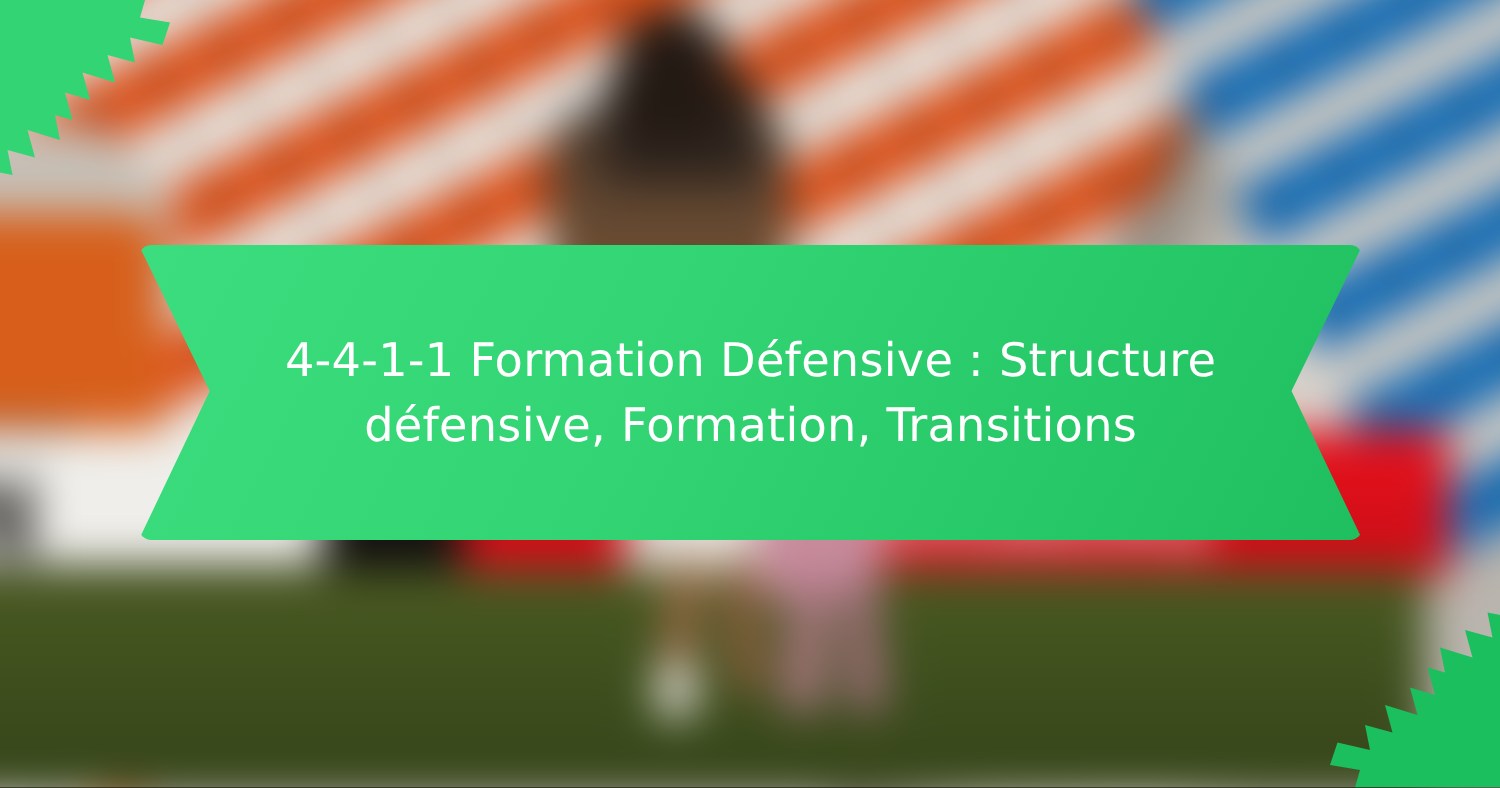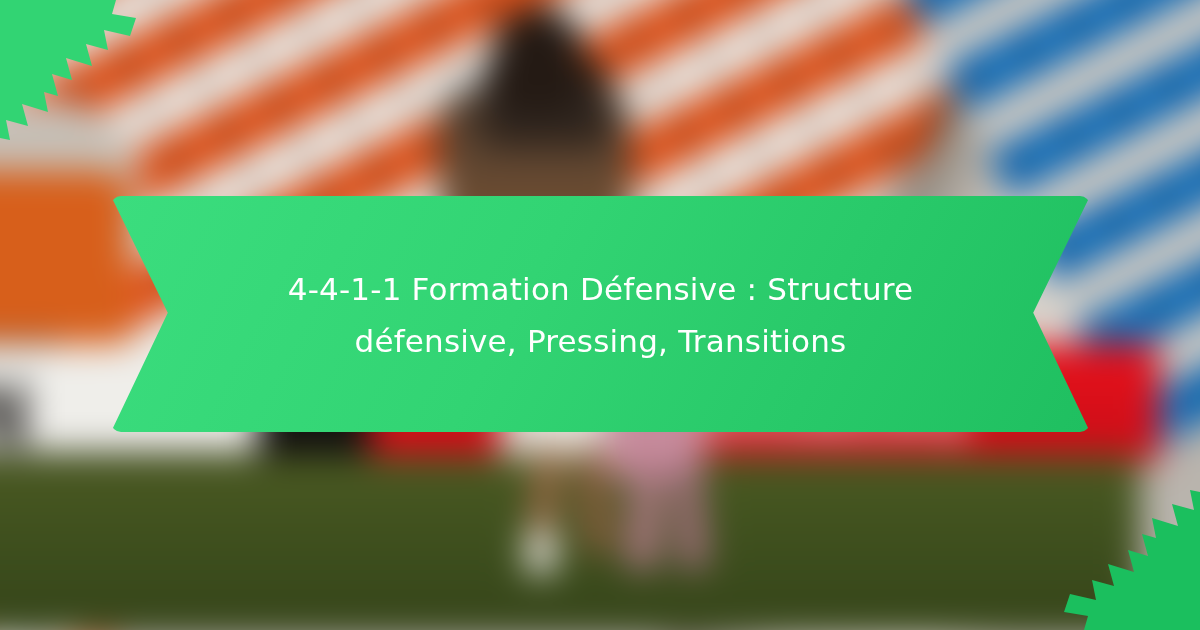--- a/index.html
+++ b/index.html
@@ -258,21 +258,21 @@
     );
     border-radius: 10px;
     display: flex;
     align-items: center;
     justify-content: center;
   }
   .ribbon-title {
     width: 760px;
     text-align: center;
     color: #ffffff;
-    font-size: 31px;
+    font-size: 37px;
     line-height: 52px;
     font-weight: 400;
     letter-spacing: 0.2px;
     font-family: "DejaVu Sans", "Liberation Sans", sans-serif;
     position: relative;
     top: 1px;
   }
 
   
   .corner {
@@ -339,17 +339,17 @@
   <div class="corner corner-br">
     <svg viewBox="0 0 175 175" xmlns="http://www.w3.org/2000/svg" aria-hidden="true">
       <polygon fill="#1BBF5E" points="0,0 116,0 112,14 136,18 130,36 104,30 108,50 86,44 92,66 66,58 72,80 52,74
                 58,96 44,92 48,112 22,104 28,126 6,120 10,140 0,138"></polygon>
     </svg>
   </div>
 
   <div class="ribbon">
     <div class="ribbon-title">
       <span>4-4-1-1 Formation Défensive : Structure</span><br>
-      <span>défensive, Pressing, Transitions</span>
+      <span>défensive, Formation, Transitions</span>
     </div>
   </div>
 
 </div>
 
 </body></html>

